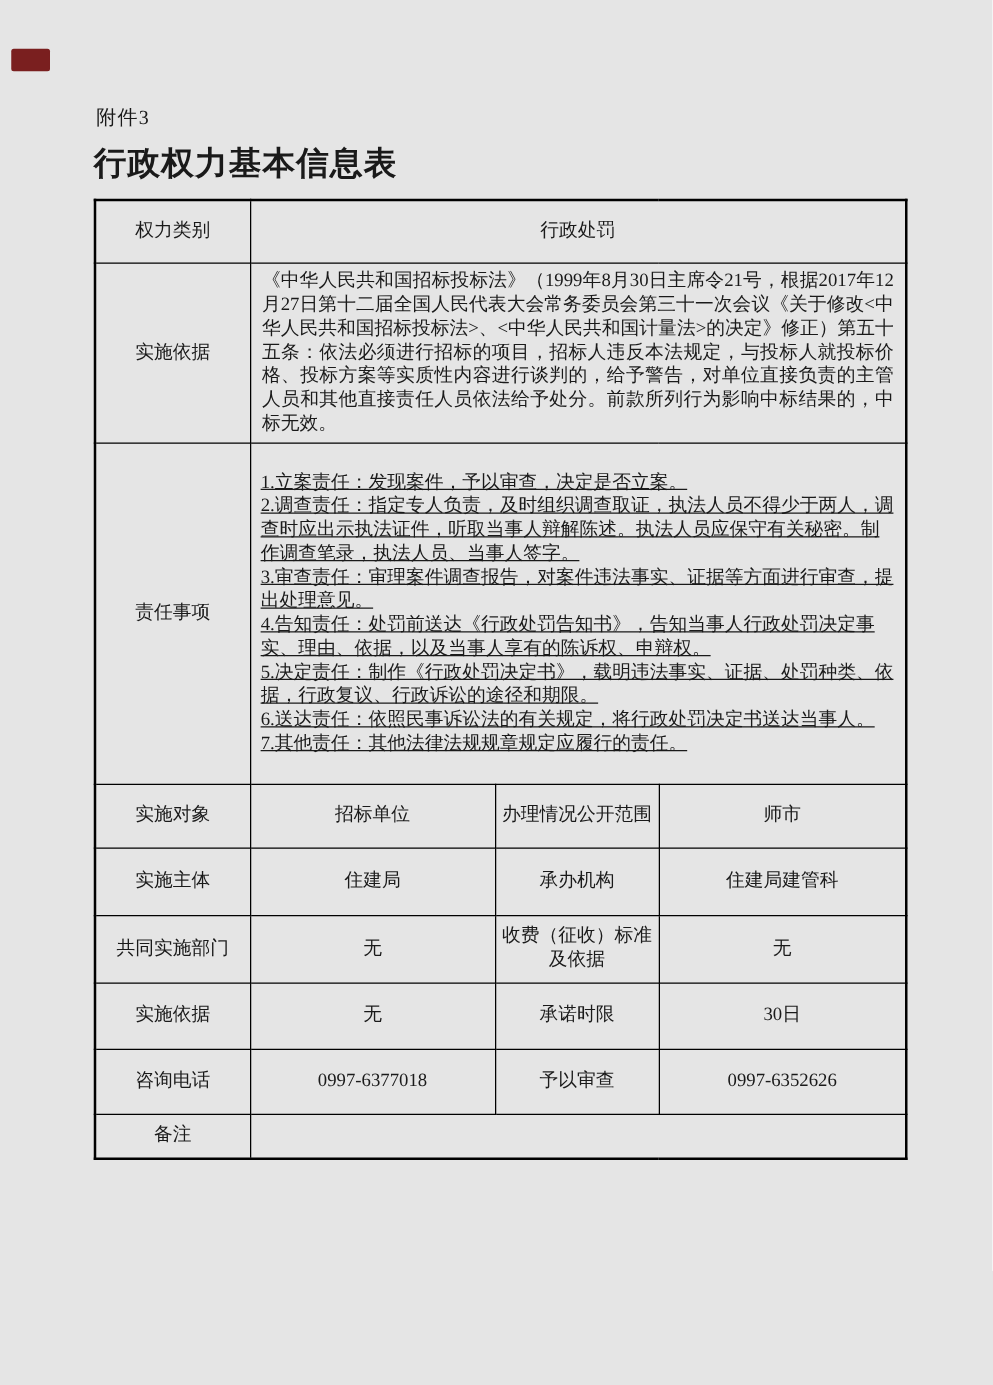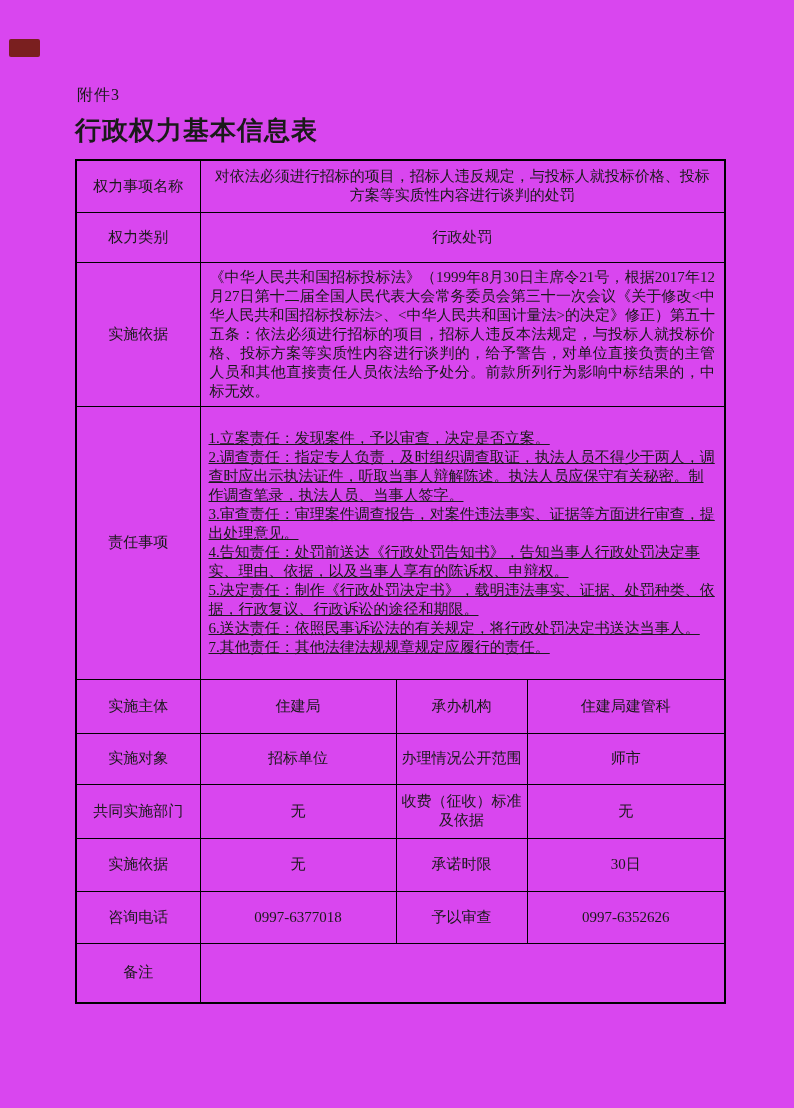--- a/index.html
+++ b/index.html
@@ -5,21 +5,21 @@
   * { margin: 0; padding: 0; box-sizing: border-box; }
   html, body { background: #ffffff; }
   body {
     font-family: "Liberation Serif", "DejaVu Serif", serif;
     color: #1a1a1a;
   }
   .page {
     position: relative;
     width: 794px;
     height: 1108px;
-    background: #d946ef;
+    background: #e5e5e5;
     overflow: hidden;
   }
   .corner-mark {
     position: absolute;
     left: 9px;
     top: 39px;
     width: 31px;
     height: 18px;
     background: #7a1f1f;
     border-radius: 2px;
@@ -88,25 +88,20 @@
     <div class="title">行政权力基本信息表</div>
 
     <table class="info">
       <colgroup>
         <col style="width:124px">
         <col style="width:196px">
         <col style="width:131px">
         <col style="width:198px">
       </colgroup>
       <tbody>
-        <tr style="height:52px">
-          <td class="lbl">权力事项名称</td>
-          <td class="val-center" colspan="3">对依法必须进行招标的项目，招标人违反规定，与投标人就投标价格、投标
-方案等实质性内容进行谈判的处罚</td>
-        </tr>
 
         <tr style="height:50px">
           <td class="lbl">权力类别</td>
           <td class="val-center" colspan="3">行政处罚</td>
         </tr>
 
         <tr style="height:140px">
           <td class="lbl">实施依据</td>
           <td class="val-justify" colspan="3">《中华人民共和国招标投标法》（1999年8月30日主席令21号，根据2017年12月27日第十二届全国人民代表大会常务委员会第三十一次会议《关于修改&lt;中华人民共和国招标投标法&gt;、&lt;中华人民共和国计量法&gt;的决定》修正）第五十五条：依法必须进行招标的项目，招标人违反本法规定，与投标人就投标价格、投标方案等实质性内容进行谈判的，给予警告，对单位直接负责的主管人员和其他直接责任人员依法给予处分。前款所列行为影响中标结果的，中标无效。</td>
         </tr>
@@ -117,32 +112,32 @@
             <div class="duty-item">1.立案责任：发现案件，予以审查，决定是否立案。</div>
             <div class="duty-item">2.调查责任：指定专人负责，及时组织调查取证，执法人员不得少于两人，调查时应出示执法证件，听取当事人辩解陈述。执法人员应保守有关秘密。制作调查笔录，执法人员、当事人签字。</div>
             <div class="duty-item">3.审查责任：审理案件调查报告，对案件违法事实、证据等方面进行审查，提出处理意见。</div>
             <div class="duty-item">4.告知责任：处罚前送达《行政处罚告知书》，告知当事人行政处罚决定事实、理由、依据，以及当事人享有的陈诉权、申辩权。</div>
             <div class="duty-item">5.决定责任：制作《行政处罚决定书》，载明违法事实、证据、处罚种类、依据，行政复议、行政诉讼的途径和期限。</div>
             <div class="duty-item">6.送达责任：依照民事诉讼法的有关规定，将行政处罚决定书送达当事人。</div>
             <div class="duty-item">7.其他责任：其他法律法规规章规定应履行的责任。</div>
           </td>
         </tr>
 
+        <tr style="height:51px">
+          <td class="lbl">实施对象</td>
+          <td class="val-center">招标单位</td>
+          <td class="lbl">办理情况公开范围</td>
+          <td class="val-center">师市</td>
+        </tr>
+
         <tr style="height:54px">
           <td class="lbl">实施主体</td>
           <td class="val-center">住建局</td>
           <td class="lbl">承办机构</td>
           <td class="val-center">住建局建管科</td>
-        </tr>
-
-        <tr style="height:51px">
-          <td class="lbl">实施对象</td>
-          <td class="val-center">招标单位</td>
-          <td class="lbl">办理情况公开范围</td>
-          <td class="val-center">师市</td>
         </tr>
 
         <tr style="height:54px">
           <td class="lbl">共同实施部门</td>
           <td class="val-center">无</td>
           <td class="lbl">收费（征收）标准
 及依据</td>
           <td class="val-center">无</td>
         </tr>
 
@@ -153,21 +148,21 @@
           <td class="val-center">30日</td>
         </tr>
 
         <tr style="height:52px">
           <td class="lbl">咨询电话</td>
           <td class="val-center">0997-6377018</td>
           <td class="lbl">予以审查</td>
           <td class="val-center">0997-6352626</td>
         </tr>
 
-        <tr style="height:60px">
+        <tr style="height:36px">
           <td class="lbl">备注</td>
           <td class="val-center" colspan="3"></td>
         </tr>
       </tbody>
     </table>
 
   </div>
 </div>
 
 </body></html>

